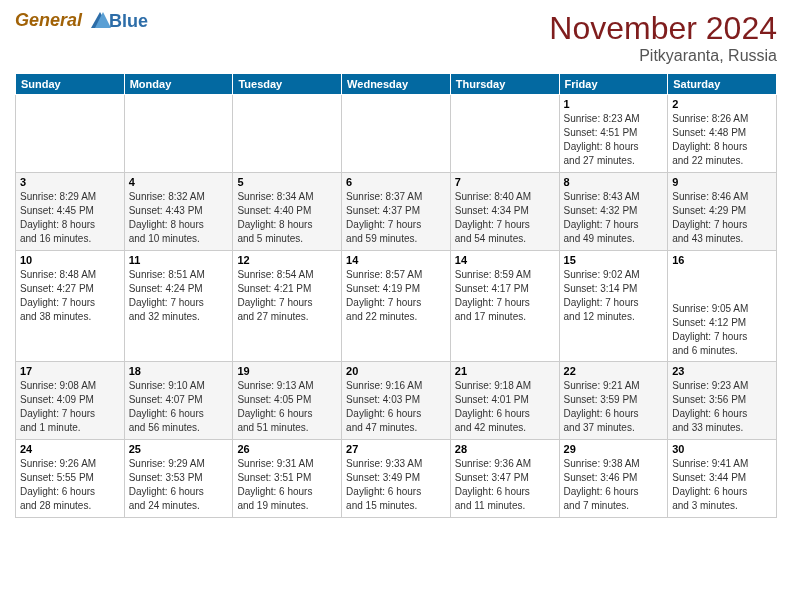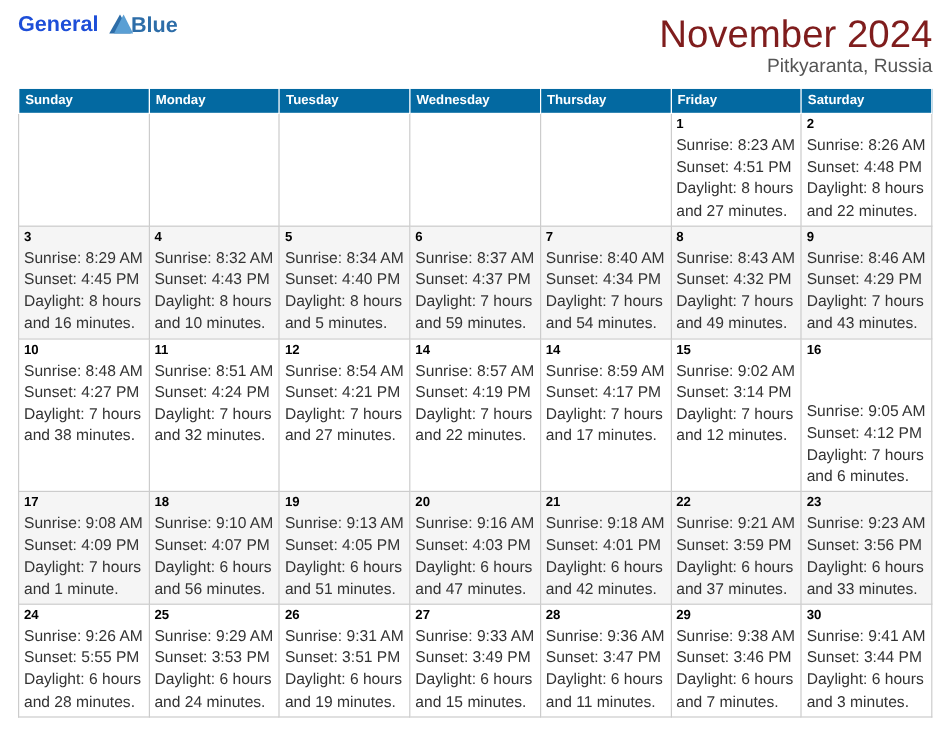--- a/index.html
+++ b/index.html
@@ -61,37 +61,37 @@
     }
     .calendar tr:nth-child(even) td {
       background: #f5f5f5;
     }
     .day-num {
       font-weight: bold;
       font-size: 11px;
       margin-bottom: 2px;
     }
     .day-info {
-      font-size: 13px;
+      font-size: 10px;
       color: #333;
       line-height: 1.4;
     }
     .empty-cell {
       background: #fff !important;
     }
   </style>
 </head>
 <body>
 
 <div class="page">
   <div class="header">
     <div class="logo">
       <div>
         <div style="display:flex;align-items:center;">
-          <div style="font-size:18px;font-weight:bold;color:#1d4ed8;line-height:1.15;">
+          <div style="font-size:18px;font-weight:bold;color:#a16207;line-height:1.15;font-style:italic;">
             <span>General</span>
             <svg width="22" height="22" viewBox="0 0 22 22" style="vertical-align:middle;margin:0 2px;">
               <polygon points="11,2 20,18 2,18" fill="#2d6da8"></polygon>
               <polygon points="14,2 22,18 6,18" fill="#5a9fd4"></polygon>
             </svg>
           </div>
           <div style="font-size:18px;font-weight:bold;color:#2d6da8;margin-left:-4px;">Blue</div>
         </div>
       </div>
     </div>

